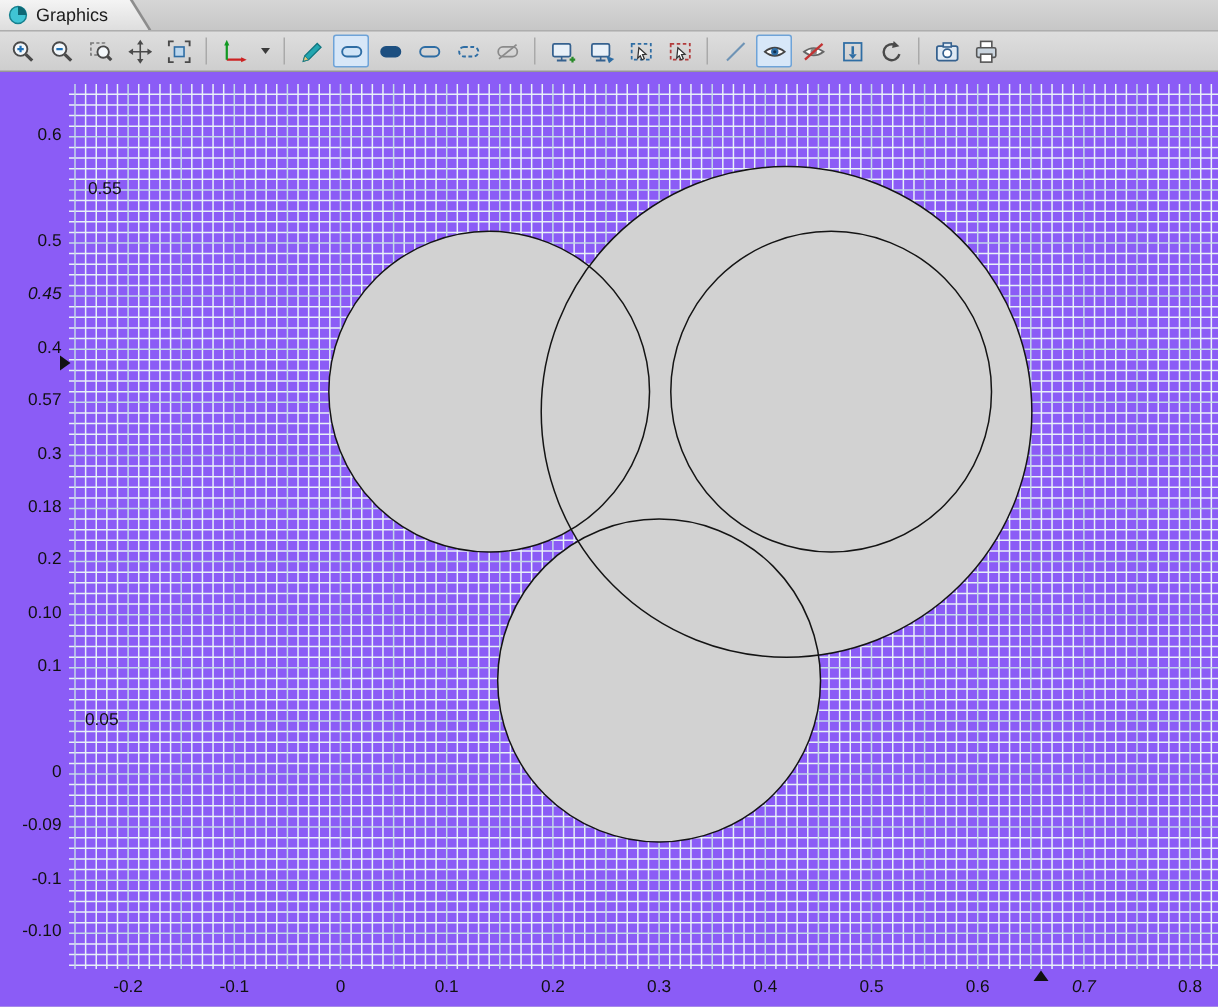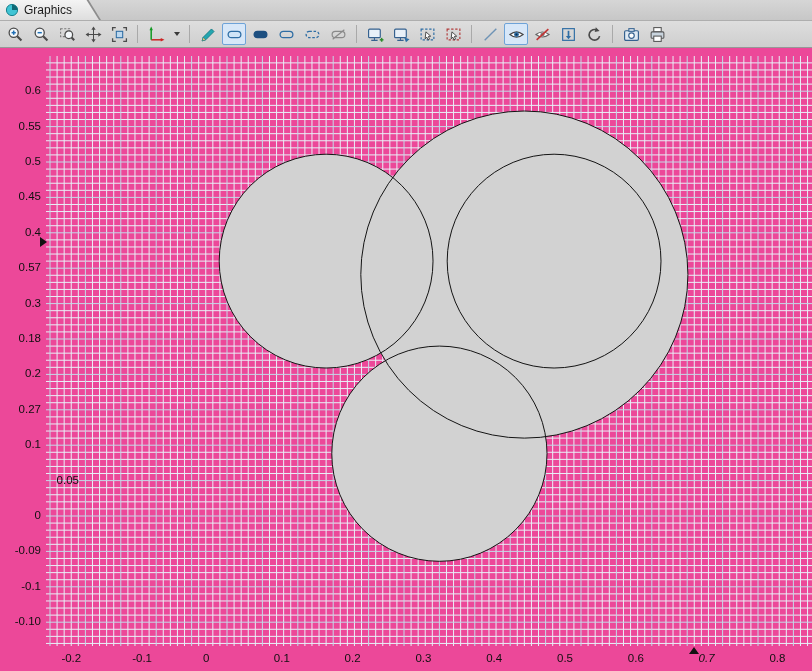--- a/index.html
+++ b/index.html
@@ -36,24 +36,24 @@
     background:transparent;display:flex;align-items:center;justify-content:center;
     padding:0;margin:0;cursor:default;
   }
   .tbtn svg{width:17px;height:17px;display:block;}
   .tbtn.active{background:#d7e7f8;border-color:#6ea3d8;}
   .tbtn.dd{width:13px;}
   .dd-arrow{width:0;height:0;border-left:3.5px solid transparent;
     border-right:3.5px solid transparent;border-top:4.5px solid #3a3a3a;display:block;}
   .sep{width:1px;height:18px;background:#a9a9a9;margin:0 4px;flex:0 0 aupx;}
   
-  #canvas{position:absolute;left:0;top:48px;width:812px;height:623px;background:#ec4899;}
+  #canvas{position:absolute;left:0;top:48px;width:812px;height:623px;background:#8b5cf6;}
   #plot-svg{position:absolute;left:0;top:0;}
   .ytick{position:absolute;left:0;width:41px;text-align:right;font-size:11.5px;color:#101010;}
-  .xtick{position:absolute;top:604px;width:48px;font-size:11.5px;color:#101010;}
+  .xtick{position:absolute;top:604px;width:48px;text-align:center;font-size:11.5px;color:#101010;}
   #y-marker{position:absolute;left:40px;width:0;height:0;
     border-top:5px solid transparent;border-bottom:5px solid transparent;border-left:7px solid #111;}
   #x-marker{position:absolute;top:599px;width:0;height:0;
     border-left:5px solid transparent;border-right:5px solid transparent;border-bottom:7px solid #111;}
 </style>
 </head>
 <body>
 
 <div id="tabbar">
   <div class="tab">
@@ -441,29 +441,29 @@
       <circle cx="524.36" cy="226.57199999999997" r="163.548" fill="#d2d2d2" stroke="none"></circle>
       <circle cx="554.096" cy="213.12" r="106.908" fill="#d2d2d2" stroke="none"></circle>
       <circle cx="439.4" cy="405.696" r="107.616" fill="#d2d2d2" stroke="none"></circle>
       <circle cx="326.12" cy="213.12" r="106.908" fill="none" stroke="#141414" stroke-width="1"></circle>
       <circle cx="524.36" cy="226.57199999999997" r="163.548" fill="none" stroke="#141414" stroke-width="1"></circle>
       <circle cx="554.096" cy="213.12" r="106.908" fill="none" stroke="#141414" stroke-width="1"></circle>
       <circle cx="439.4" cy="405.696" r="107.616" fill="none" stroke="#141414" stroke-width="1"></circle>
     </svg>
   <div id="y-labels">
       <span class="ytick" style="top: 36.2px;">0.6</span>
-      <span class="ytick" style="top: 71.6px;">0.55</span>
+      <span class="ytick" style="top: 71.6px; padding-left: 40px;">0.55</span>
       <span class="ytick" style="top: 107px;">0.5</span>
-      <span class="ytick" style="top: 142.4px;">0.45</span>
+      <span class="ytick" style="top: 142.4px; font-style: italic;">0.45</span>
       <span class="ytick" style="top: 177.8px;">0.4</span>
       <span class="ytick" style="top: 213.2px;">0.57</span>
       <span class="ytick" style="top: 248.6px;">0.3</span>
       <span class="ytick" style="top: 284px;">0.18</span>
       <span class="ytick" style="top: 319.4px;">0.2</span>
-      <span class="ytick" style="top: 354.8px;">0.27</span>
+      <span class="ytick" style="top: 354.8px;">0.10</span>
       <span class="ytick" style="top: 390.2px;">0.1</span>
       <span class="ytick" style="top: 425.6px; padding-left: 38px;">0.05</span>
       <span class="ytick" style="top: 461px;">0</span>
       <span class="ytick" style="top: 496.4px;">-0.09</span>
       <span class="ytick" style="top: 531.8px;">-0.1</span>
       <span class="ytick" style="top: 567.2px;">-0.10</span>
     </div>
   <div id="x-labels">
       <span class="xtick" style="left: 61.4px;">-0.2</span>
       <span class="xtick" style="left: 132.2px;">-0.1</span>

